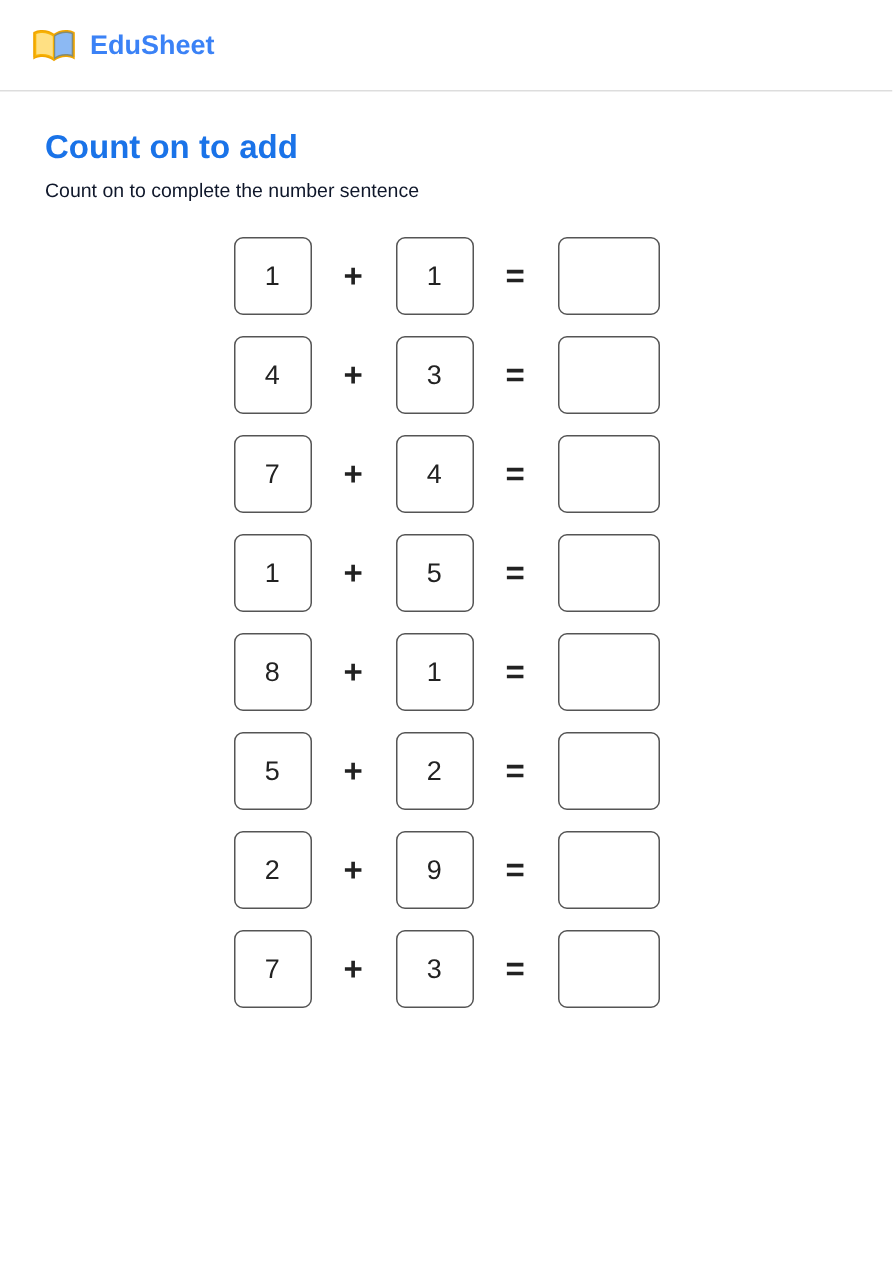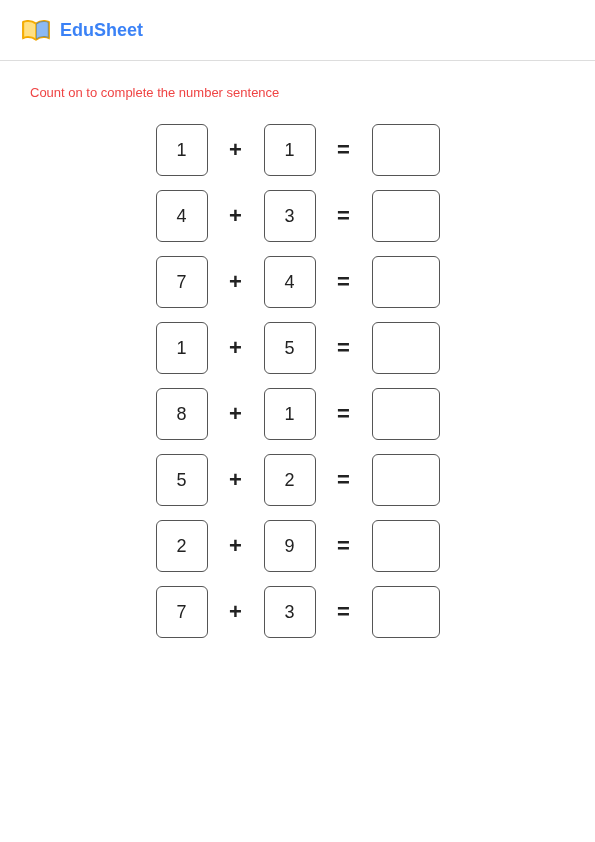--- a/index.html
+++ b/index.html
@@ -41,21 +41,21 @@
 
     .page-title {
       font-size: 22px;
       font-weight: bold;
       color: #1a73e8;
       margin-bottom: 8px;
     }
 
     .subtitle {
       font-size: 13px;
-      color: #ef4444;
+      color: #0f172a;
       margin-bottom: 24px;
     }
 
     .equations-container {
       display: flex;
       flex-direction: column;
       align-items: center;
       gap: 14px;
     }
 
@@ -114,20 +114,21 @@
     <path d="M4 6 L4 26" stroke="#f0a500" stroke-width="2"></path>
     <path d="M36 6 L36 26" stroke="#f0a500" stroke-width="2"></path>
 
     <path d="M4 6 C12 2 20 8 20 8 L20 28 C20 28 12 22 4 26 Z" fill="#ffc107" opacity="0.5"></path>
     <path d="M20 8 C28 2 36 6 36 6 L36 26 C36 26 28 22 20 28 Z" fill="#1a73e8" opacity="0.5"></path>
   </svg>
   <span class="logo-text">EduSheet</span>
 </div>
 
 <div class="main-content">
+  <h1 class="page-title">Count on to add</h1>
   <p class="subtitle">Count on to complete the number sentence</p>
 
   <div class="equations-container" id="equations-container">
   <div class="equation-row">
       <div class="num-box">1</div>
       <div class="operator">+</div>
       <div class="num-box">1</div>
       <div class="equals">=</div>
       <div class="answer-box"></div>
     </div>

